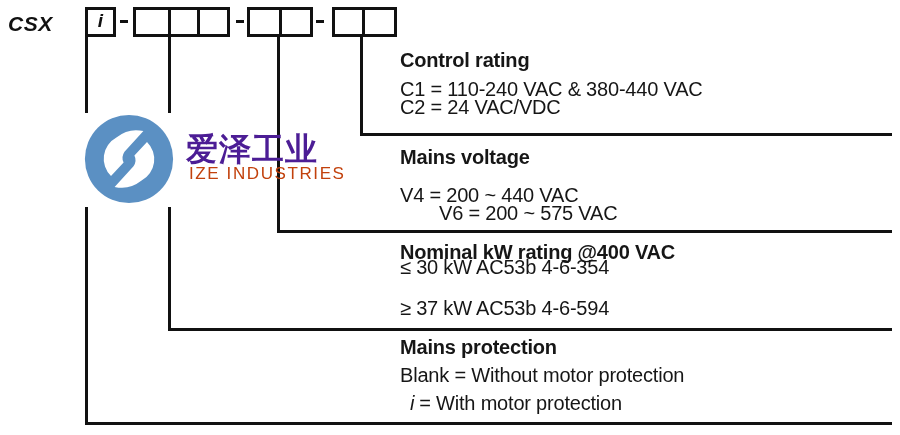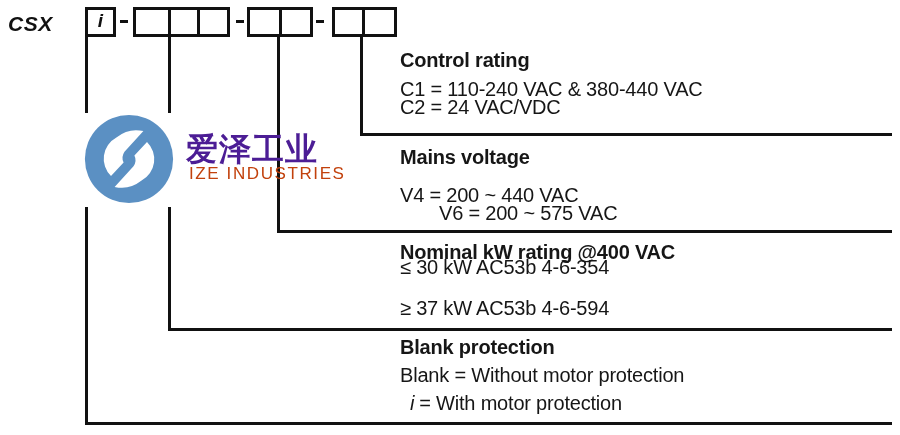--- a/index.html
+++ b/index.html
@@ -115,19 +115,19 @@
   <div class="txt" style="top:96px;">C2 = 24 VAC/VDC</div>
 
   <div class="txt title" style="top:146px;">Mains voltage</div>
   <div class="txt" style="top:184px;">V4 = 200 ~ 440 VAC</div>
   <div class="txt" style="top:202px;margin-left:39px;">V6 = 200 ~ 575 VAC</div>
 
   <div class="txt title" style="top:241px;">Nominal kW rating @400 VAC</div>
   <div class="txt" style="top:256px;">≤ 30 kW AC53b 4-6-354</div>
   <div class="txt" style="top:297px;">≥ 37 kW AC53b 4-6-594</div>
 
-  <div class="txt title" style="top:336px;">Blank protection</div>
+  <div class="txt title" style="top:336px;">Mains protection</div>
   <div class="txt" style="top:364px;">Blank = Without motor protection</div>
   <div class="txt" style="top:392px;left:410px;">
     <span class="sym-italic">i</span><span class="sym-rest">= With motor protection</span>
   </div>
 
 </div>
 
 </body></html>

